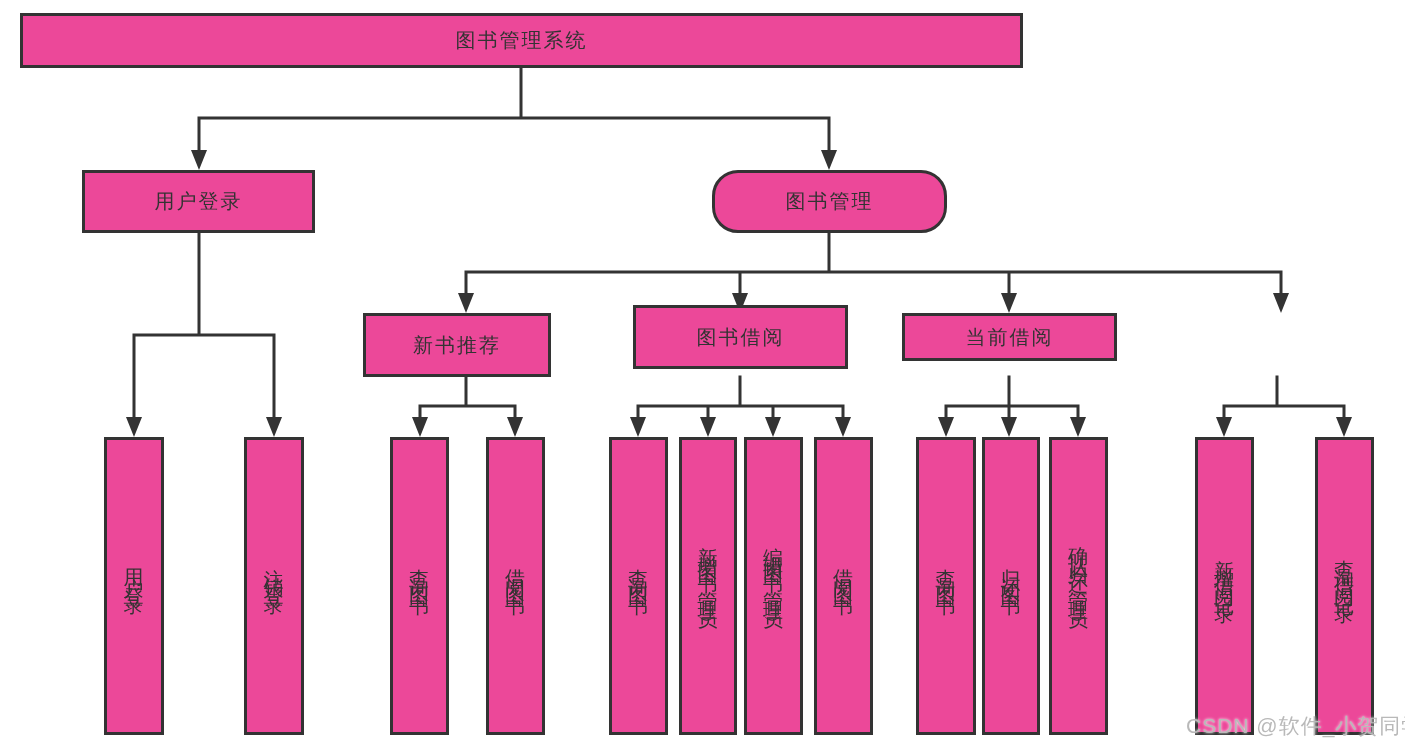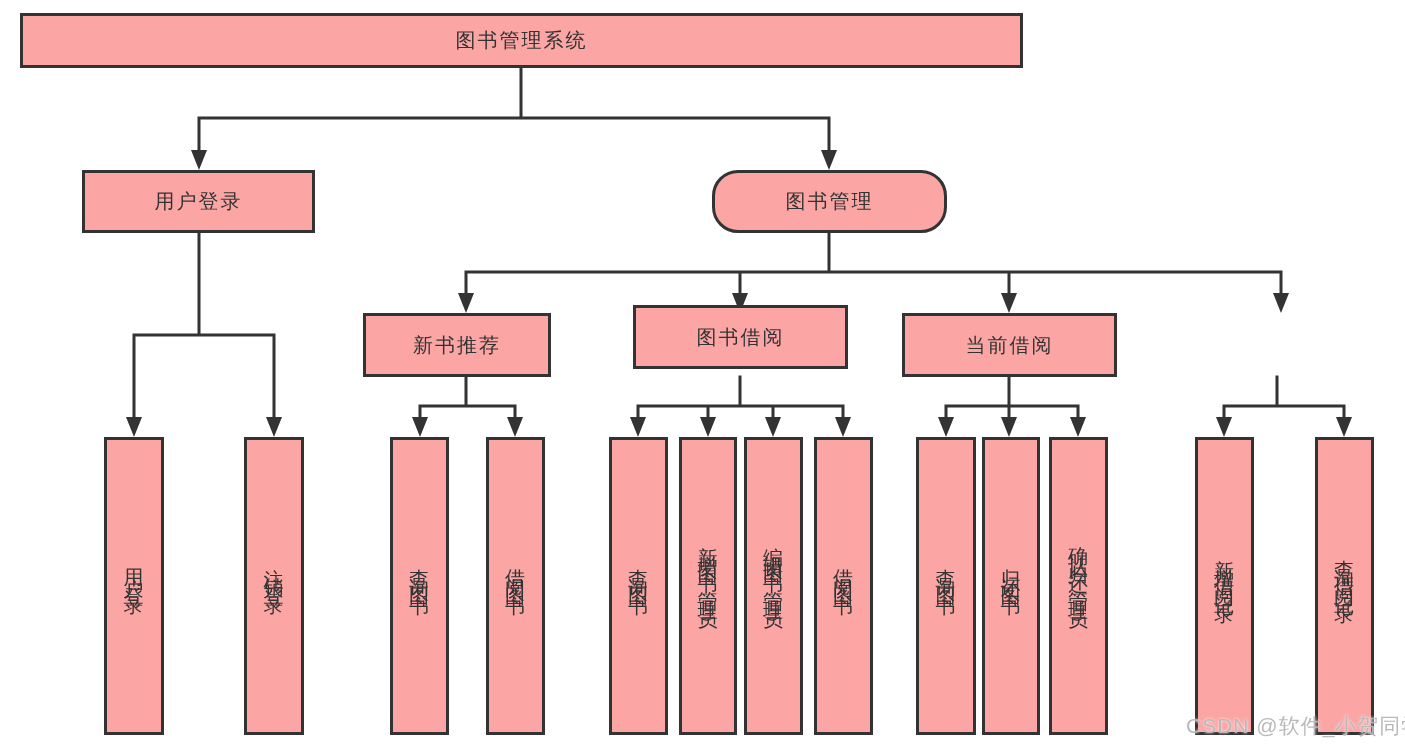--- a/index.html
+++ b/index.html
@@ -16,21 +16,21 @@
   }
   #connectors{
     position:absolute;
     left:0;top:0;
     z-index:1;
   }
   .node{
     position:absolute;
     z-index:2;
     box-sizing:border-box;
-    background:#fca5a5;
+    background:#ec4899;
     border:3px solid #333333;
     color:#333333;
     display:flex;
     align-items:center;
     justify-content:center;
     font-size:20px;
     letter-spacing:2px;
     white-space:nowrap;
   }
   .leaf{
@@ -104,21 +104,21 @@
   <div class="node" style="left:712px;top:170px;width:235px;height:63px;border-radius:26px;">
     <span>图书管理</span>
   </div>
 
   <div class="node" style="left:363px;top:313px;width:188px;height:64px;">
     <span>新书推荐</span>
   </div>
   <div class="node" style="left:633px;top:305px;width:215px;height:64px;">
     <span>图书借阅</span>
   </div>
-  <div class="node" style="left:902px;top:313px;width:215px;height:64px;">
+  <div class="node" style="left:902px;top:313px;width:215px;height:48px;">
     <span>当前借阅</span>
   </div>
 
   <div class="node leaf" style="left:104px;top:437px;width:60px;height:298px;">
     <span class="vtext">用户登录</span>
   </div>
   <div class="node leaf" style="left:244px;top:437px;width:60px;height:298px;">
     <span class="vtext">注销登录</span>
   </div>
 

